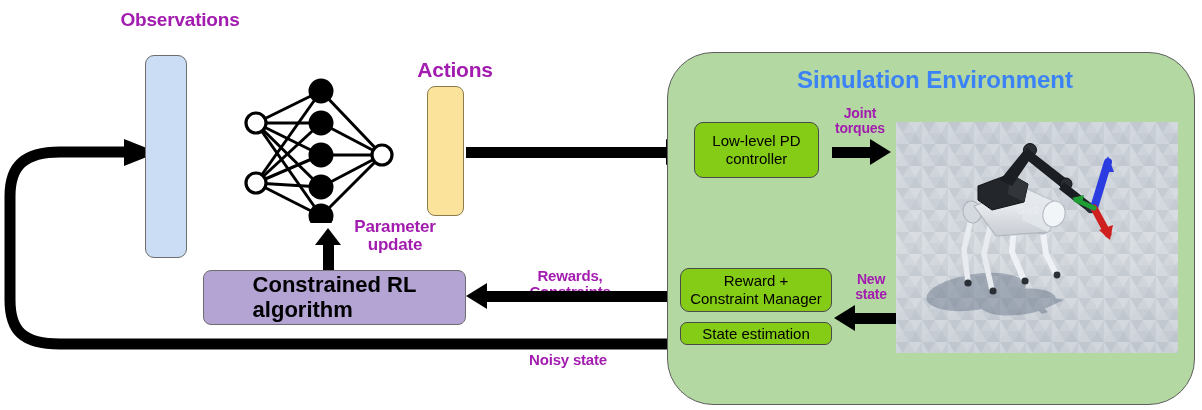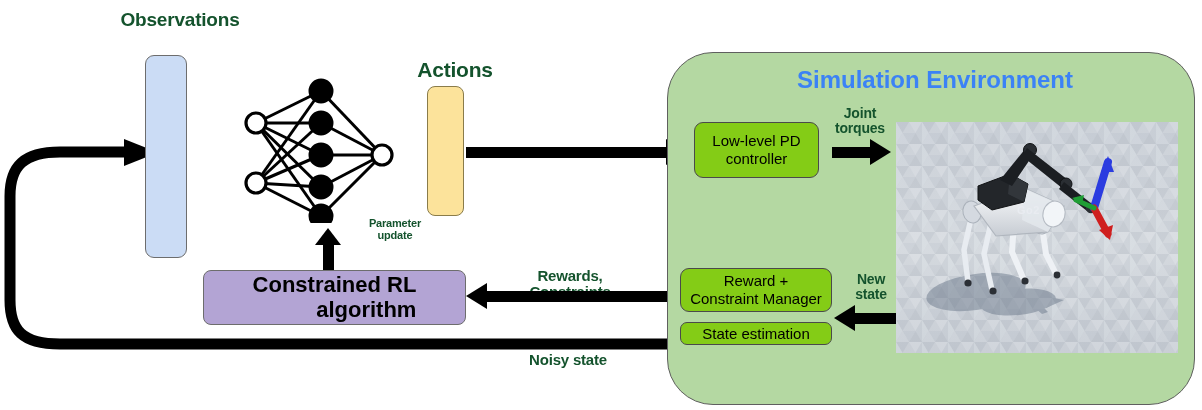--- a/index.html
+++ b/index.html
@@ -16,45 +16,45 @@
     width: 1202px;
     height: 410px;
     background: #ffffff;
     overflow: hidden;
   }
   .abs { position: absolute; }
 
   
   .lbl {
     position: absolute;
-    color: #14532d;
+    color: #a21caf;
     font-weight: bold;
     text-align: center;
     line-height: 1.08;
     white-space: pre-line;
     letter-spacing: -0.2px;
   }
   .lbl-observations { left: 80px;  top: 10px;  width: 200px; font-size: 19px; }
   .lbl-policy       { left: 250px; top: 33px;  width: 150px; font-size: 19px; }
   .lbl-actions      { left: 390px; top: 59px;  width: 130px; font-size: 21px; }
   .lbl-target       { left: 478px; top: 110px; width: 170px; font-size: 15px; }
-  .lbl-param        { left: 330px; top: 218px; width: 130px; font-size: 11px; }
+  .lbl-param        { left: 330px; top: 218px; width: 130px; font-size: 17px; }
   .lbl-rewards      { left: 490px; top: 268px; width: 160px; font-size: 15px; }
   .lbl-noisy        { left: 478px; top: 352px; width: 180px; font-size: 15px; }
   .lbl-joint        { left: 820px; top: 106px; width: 80px;  font-size: 14px; }
   .lbl-newstate     { left: 838px; top: 272px; width: 66px;  font-size: 14px; }
 
   
   .box {
     position: absolute;
     box-sizing: border-box;
     display: flex;
     align-items: center;
     justify-content: center;
-    text-align: right;
+    text-align: left;
     color: #000000;
   }
   .box-observations {
     left: 145px; top: 55px; width: 42px; height: 203px;
     background: #cbdcf5;
     border: 1.6px solid #6d6d6d;
     border-radius: 9px;
   }
   .box-actions {
     left: 427px; top: 86px; width: 37px; height: 130px;

